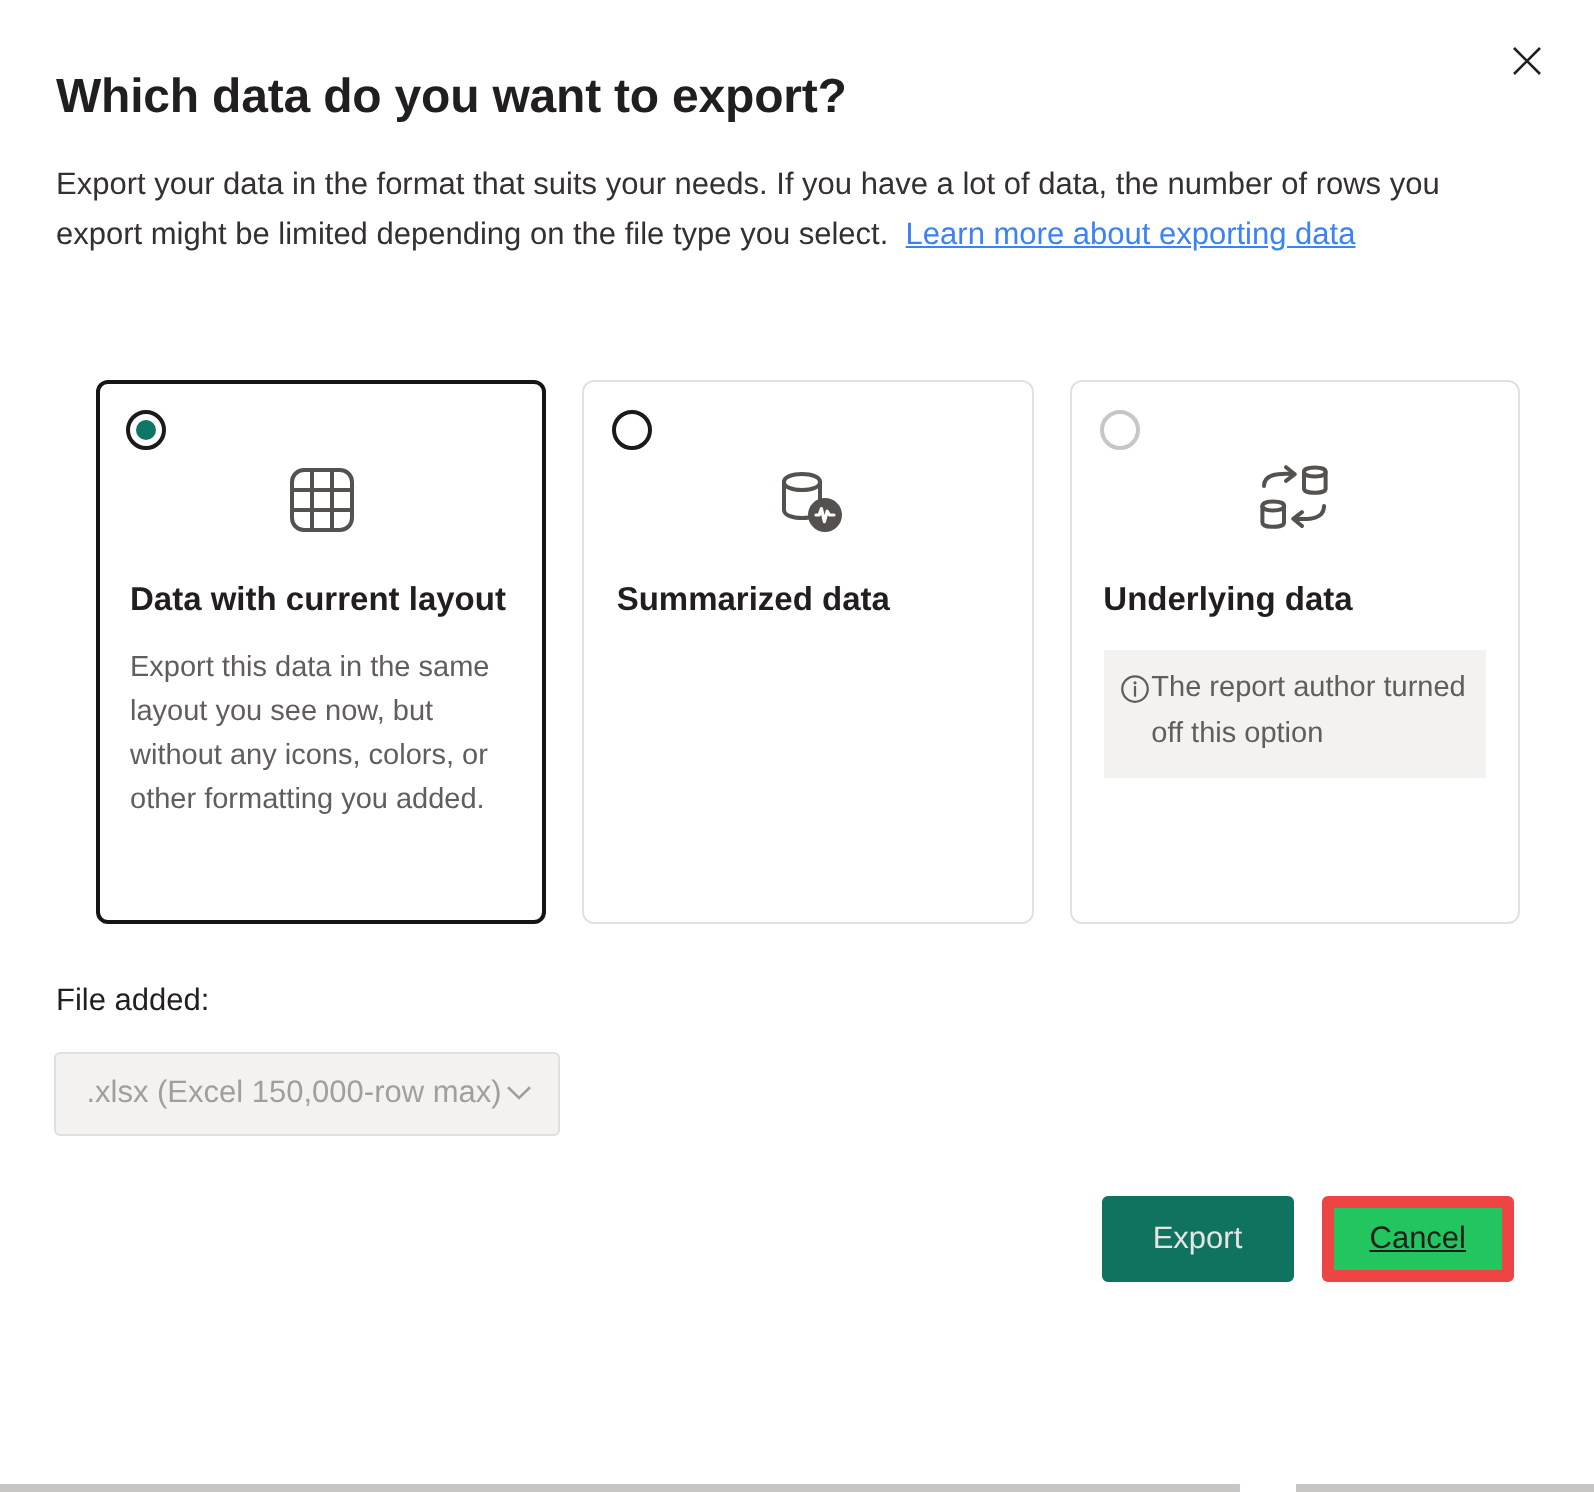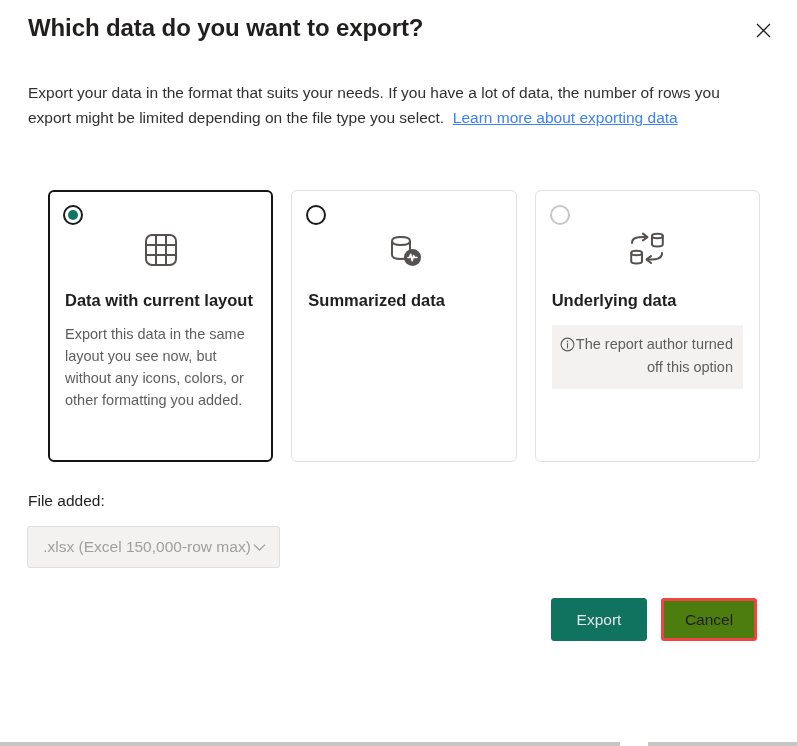--- a/index.html
+++ b/index.html
@@ -39,21 +39,21 @@
     border: none;
     cursor: pointer;
     padding: 0;
   }
   .close-btn svg { display: block; }
 
   
   .title {
     position: absolute;
     left: 28px;
-    top: 12px;
+    top: 33px;
     font-size: 24px;
     font-weight: 600;
     letter-spacing: -0.1px;
     color: #201f1e;
     margin: 0;
     line-height: 32px;
   }
 
   .subtitle {
     position: absolute;
@@ -150,21 +150,21 @@
     background: #f3f2f1;
     color: #605e5c;
     font-size: 14.5px;
     line-height: 23px;
     padding: 8px 10px 10px 8px;
     display: flex;
     gap: 0px;
     align-items: flex-start;
   }
   .notice svg { flex: none; margin-top: 4px; }
-  .notice .notice-text { padding-left: 1px; text-align: right; }
+  .notice .notice-text { padding-left: 1px; }
 
   
   .ff-label {
     position: absolute;
     left: 28px;
     top: 492px;
     font-size: 15.5px;
     color: #201f1e;
   }
   .ff-select {
@@ -207,23 +207,24 @@
     display: flex;
     align-items: center;
     justify-content: center;
   }
   .btn-primary {
     background: #107360;
     color: #e5e5e5;
     border: 1px solid #107360;
   }
   .btn-secondary {
-    background: #4d7c0f;
-    color: #201f1e;
-    border: 3px solid #ef4444;
+    background: #22c55e;
+    color: #201f1e;
+    border: 6px solid #ef4444;
+    text-decoration: underline;
   }
 
   
   .bottom-strip {
     position: absolute;
     left: 0;
     bottom: 0;
     width: 797px;
     height: 4px;
     background: #c8c6c4;

